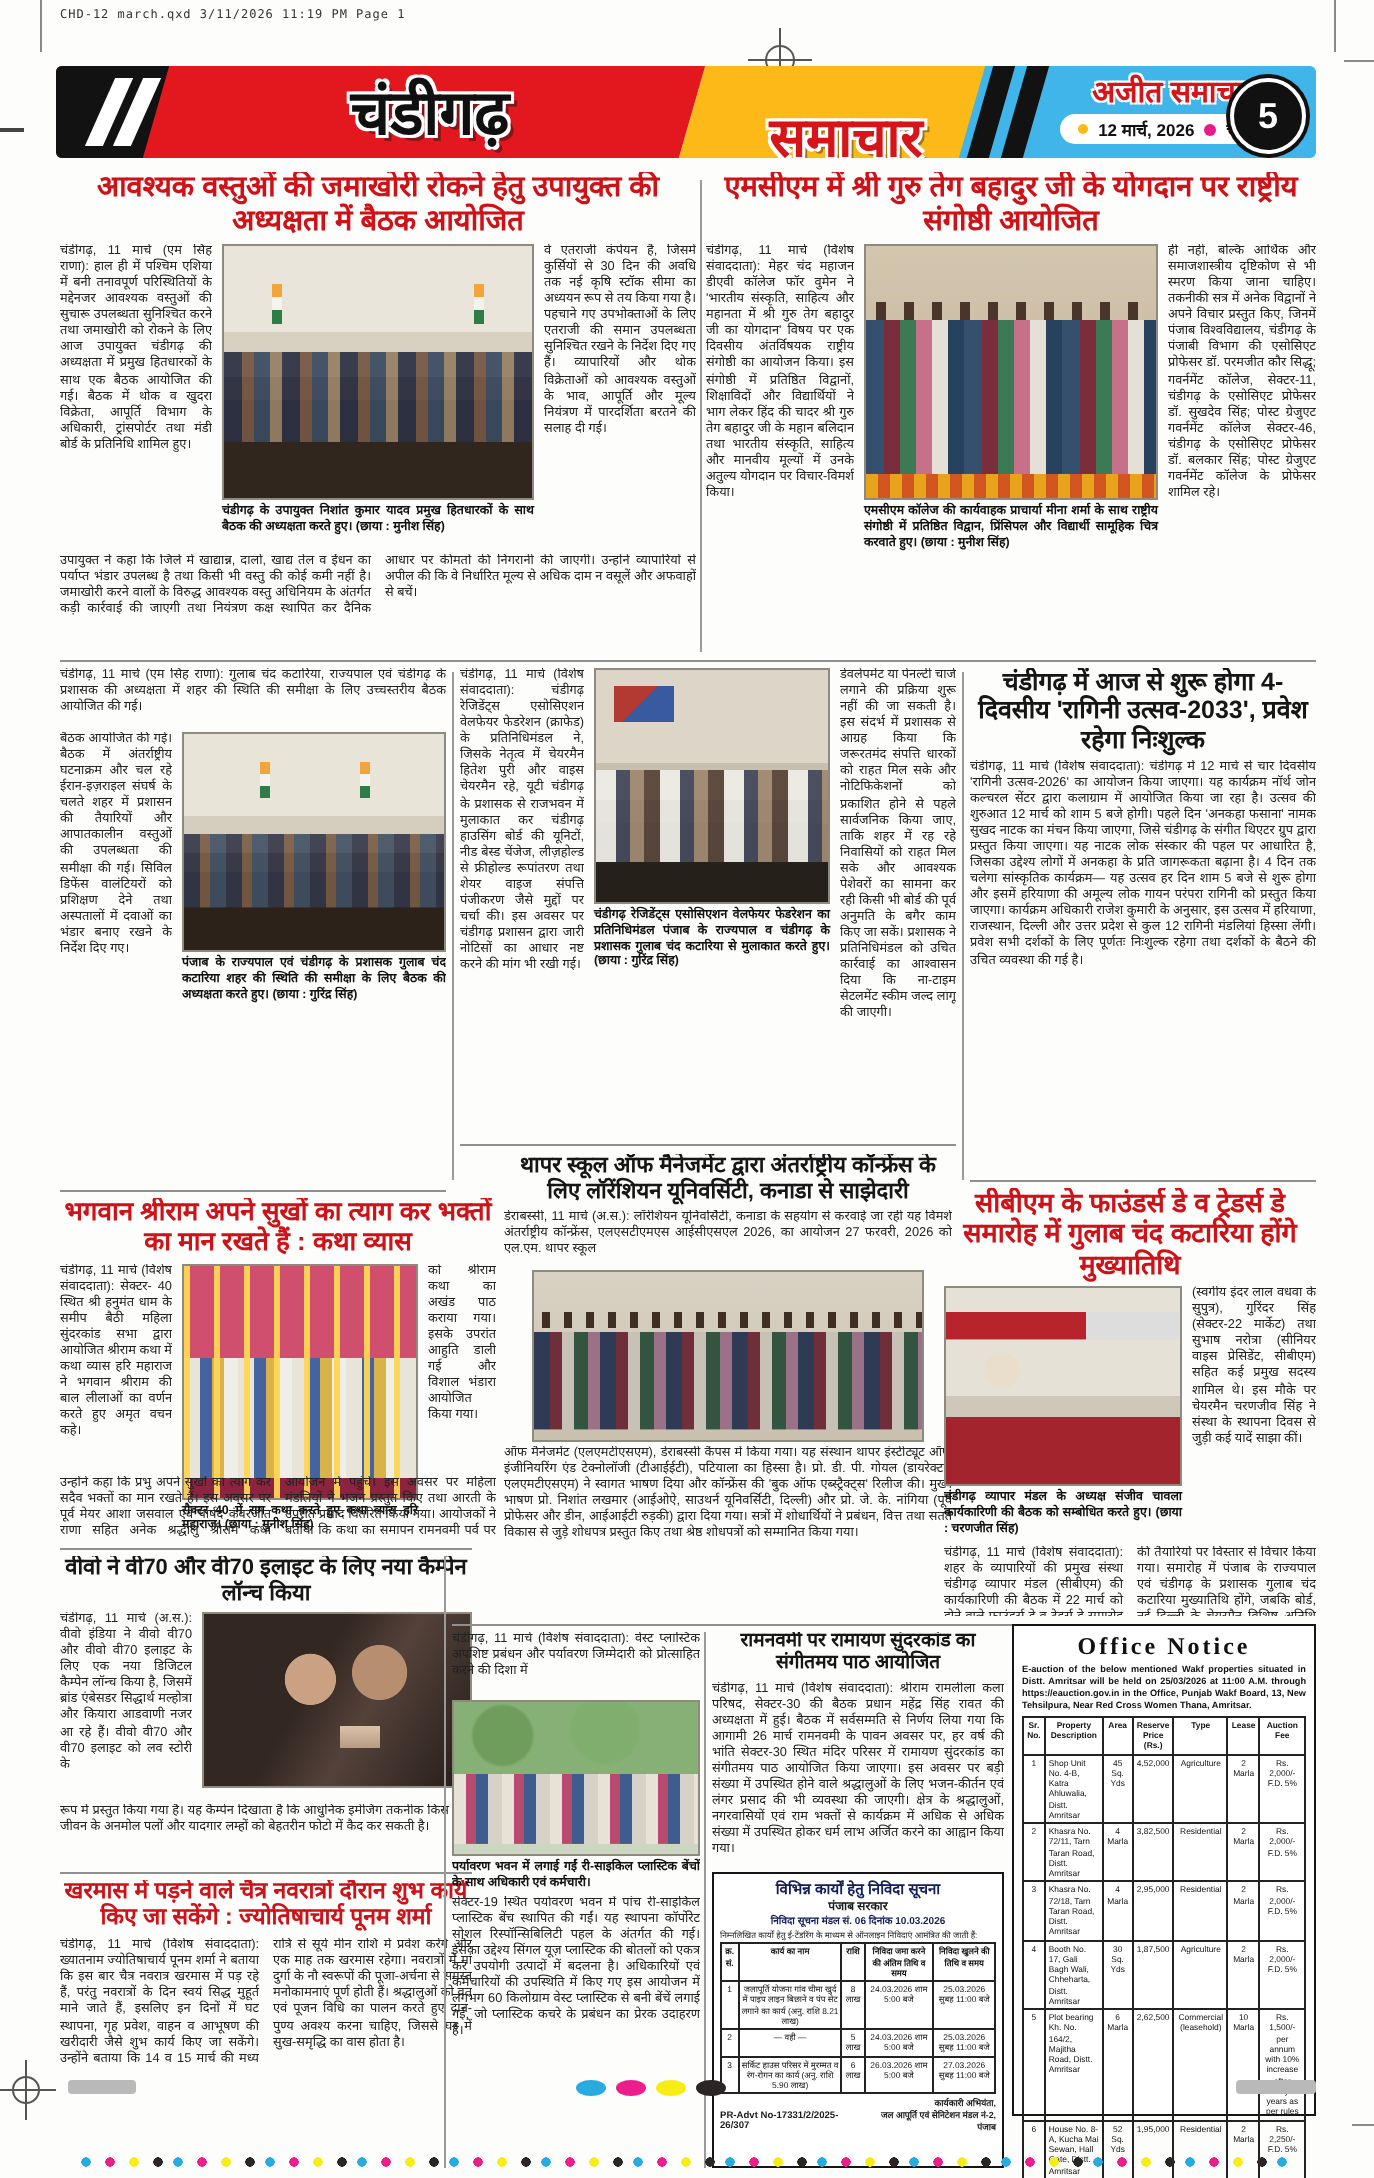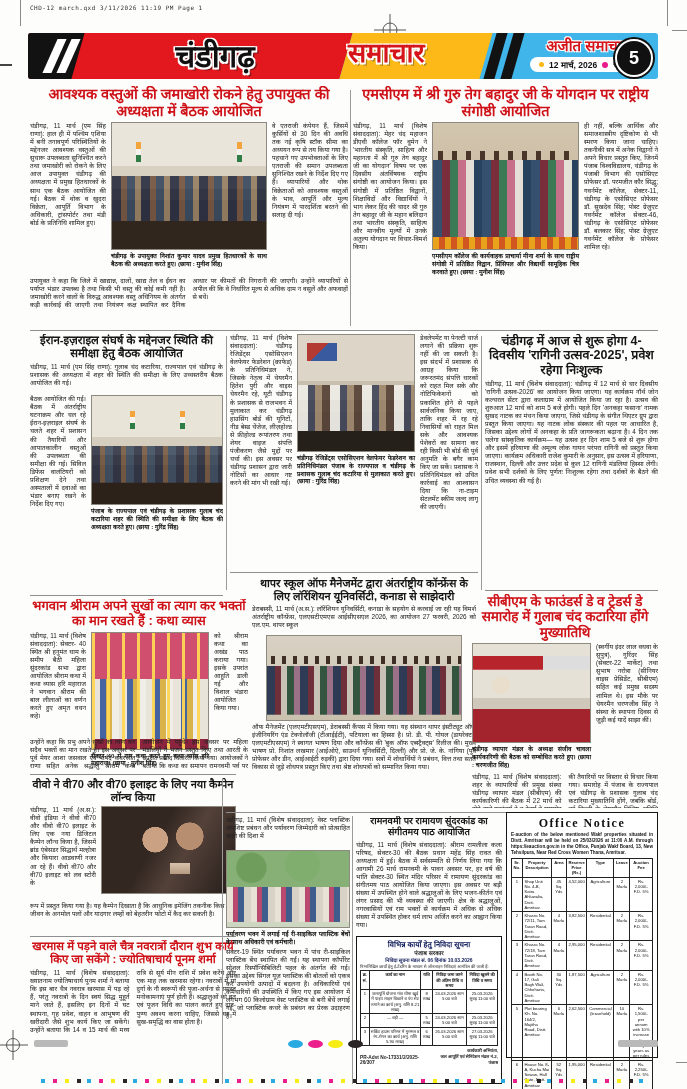--- a/index.html
+++ b/index.html
@@ -9,21 +9,21 @@
   .cropline{position:absolute;background:#8a8a8a;}
   
   .masthead{position:absolute;left:28px;top:33px;width:630px;height:46px;background:#3fb5e9;border-radius:3px;overflow:hidden;}
   .mh-red{position:absolute;left:-12px;top:0;bottom:0;width:330px;background:#e3171e;transform:skewX(-16deg);}
   .mh-yellow{position:absolute;left:318px;top:0;bottom:0;width:140px;background:#fcb917;transform:skewX(-16deg);}
   .mh-blk-left{position:absolute;left:-12px;top:0;bottom:0;width:62px;background:#121212;transform:skewX(-16deg);}
   .wchev{position:absolute;top:6px;bottom:6px;width:9px;background:#fff;transform:skewX(-24deg);}
   .kchev{position:absolute;top:0;bottom:0;width:11px;background:#121212;transform:skewX(-16deg);}
   .mh-title-left{position:absolute;left:62px;top:1px;width:250px;text-align:center;font-size:31px;font-weight:800;color:#101010;
     text-shadow:-1.5px -1.5px 0 #fff,1.5px -1.5px 0 #fff,-1.5px 1.5px 0 #fff,1.5px 1.5px 0 #fff,3px 3px 0 rgba(20,20,20,.45);}
-  .mh-title-right{position:absolute;left:320px;top:0;width:150px;font-size:27px;font-weight:800;color:#d6151b;
+  .mh-title-right{position:absolute;left:320px;top:16px;width:150px;text-align:center;font-size:27px;font-weight:800;color:#d6151b;
     text-shadow:-1.5px -1.5px 0 #fff,1.5px -1.5px 0 #fff,-1.5px 1.5px 0 #fff,1.5px 1.5px 0 #fff,2.5px 2.5px 0 rgba(20,20,20,.4);}
   .mh-brand{position:absolute;left:500px;top:2px;width:118px;text-align:center;font-size:15px;font-weight:800;color:#d6151b;
     text-shadow:-1px -1px 0 #fff,1px -1px 0 #fff,-1px 1px 0 #fff,1px 1px 0 #fff;}
   .mh-pill{position:absolute;left:502px;top:24px;width:114px;height:15px;background:#fff;border-radius:8px;
     display:flex;align-items:center;justify-content:center;gap:5px;font-size:8.5px;font-weight:700;color:#111;}
   .dot{width:6px;height:6px;border-radius:50%;display:inline-block;}
   .mh-circle{position:absolute;right:5px;top:6px;width:34px;height:34px;border-radius:50%;background:#111;border:2px solid #fff;
     box-shadow:0 0 0 2px #111;display:flex;align-items:center;justify-content:center;color:#fff;font-size:18px;font-weight:800;}
   
   .art{position:absolute;overflow:hidden;}
@@ -168,21 +168,20 @@
         <div class="ph ph-group"></div>
         <figcaption class="cap">एमसीएम कॉलेज की कार्यवाहक प्राचार्या मीना शर्मा के साथ राष्ट्रीय संगोष्ठी में प्रतिष्ठित विद्वान, प्रिंसिपल और विद्यार्थी सामूहिक चित्र करवाते हुए। (छाया : मुनीश सिंह)</figcaption>
       </figure>
       <div class="bt" style="height:200px">ही नहीं, बल्कि आर्थिक और समाजशास्त्रीय दृष्टिकोण से भी स्मरण किया जाना चाहिए। तकनीकी सत्र में अनेक विद्वानों ने अपने विचार प्रस्तुत किए, जिनमें पंजाब विश्वविद्यालय, चंडीगढ़ के पंजाबी विभाग की एसोसिएट प्रोफेसर डॉ. परमजीत कौर सिद्धू; गवर्नमेंट कॉलेज, सेक्टर-11, चंडीगढ़ के एसोसिएट प्रोफेसर डॉ. सुखदेव सिंह; पोस्ट ग्रेजुएट गवर्नमेंट कॉलेज सेक्टर-46, चंडीगढ़ के एसोसिएट प्रोफेसर डॉ. बलकार सिंह; पोस्ट ग्रेजुएट गवर्नमेंट कॉलेज के प्रोफेसर शामिल रहे।</div>
     </div>
   </section>
 
   <div class="hrule" style="left:30px;top:330px;width:628px"></div>
 
   <section class="art" style="left:30px;top:334px;width:193px;height:258px">
-    <h2 class="hl blk" style="font-size:11.5px">ईरान-इज़राइल संघर्ष के मद्देनजर स्थिति की समीक्षा हेतु बैठक आयोजित</h2>
     <div class="bt" style="height:30px">चंडीगढ़, 11 मार्च (एम सिंह राणा): गुलाब चंद कटारिया, राज्यपाल एवं चंडीगढ़ के प्रशासक की अध्यक्षता में शहर की स्थिति की समीक्षा के लिए उच्चस्तरीय बैठक आयोजित की गई।</div>
     <div class="grid3" style="grid-template-columns:56px 1fr;margin-top:2px">
       <div class="bt" style="height:160px">बैठक आयोजित की गई। बैठक में अंतर्राष्ट्रीय घटनाक्रम और चल रहे ईरान-इज़राइल संघर्ष के चलते शहर में प्रशासन की तैयारियों और आपातकालीन वस्तुओं की उपलब्धता की समीक्षा की गई। सिविल डिफेंस वालंटियरों को प्रशिक्षण देने तथा अस्पतालों में दवाओं का भंडार बनाए रखने के निर्देश दिए गए।</div>
       <figure>
         <div class="ph ph-iran"></div>
         <figcaption class="cap">पंजाब के राज्यपाल एवं चंडीगढ़ के प्रशासक गुलाब चंद कटारिया शहर की स्थिति की समीक्षा के लिए बैठक की अध्यक्षता करते हुए। (छाया : गुरिंद्र सिंह)</figcaption>
       </figure>
     </div>
   </section>
 
@@ -195,21 +194,21 @@
         <div class="ph ph-crafed"></div>
         <figcaption class="cap">चंडीगढ़ रेजिडेंट्स एसोसिएशन वेलफेयर फेडरेशन का प्रतिनिधिमंडल पंजाब के राज्यपाल व चंडीगढ़ के प्रशासक गुलाब चंद कटारिया से मुलाकात करते हुए। (छाया : गुरिंद्र सिंह)</figcaption>
       </figure>
       <div class="bt" style="height:196px">डेवलेपमेंट या पेनल्टी चार्ज लगाने की प्रक्रिया शुरू नहीं की जा सकती है। इस संदर्भ में प्रशासक से आग्रह किया कि जरूरतमंद संपत्ति धारकों को राहत मिल सके और नोटिफिकेशनों को प्रकाशित होने से पहले सार्वजनिक किया जाए, ताकि शहर में रह रहे निवासियों को राहत मिल सके और आवश्यक पेशेवरों का सामना कर रही किसी भी बोर्ड की पूर्व अनुमति के बगैर काम किए जा सकें। प्रशासक ने प्रतिनिधिमंडल को उचित कार्रवाई का आश्वासन दिया कि ना-टाइम सेटलमेंट स्कीम जल्द लागू की जाएगी।</div>
     </div>
   </section>
 
   <div class="vrule" style="left:481px;top:336px;height:254px"></div>
 
   <section class="art" style="left:485px;top:334px;width:173px;height:258px">
-    <h2 class="hl blk" style="font-size:12.5px">चंडीगढ़ में आज से शुरू होगा 4-दिवसीय 'रागिनी उत्सव-2025', प्रवेश रहेगा निःशुल्क</h2>
+    <h2 class="hl blk" style="font-size:12.5px">चंडीगढ़ में आज से शुरू होगा 4-दिवसीय 'रागिनी उत्सव-2033', प्रवेश रहेगा निःशुल्क</h2>
     <div class="bt" style="height:218px">चंडीगढ़, 11 मार्च (विशेष संवाददाता): चंडीगढ़ में 12 मार्च से चार दिवसीय 'रागिनी उत्सव-2026' का आयोजन किया जाएगा। यह कार्यक्रम नॉर्थ जोन कल्चरल सेंटर द्वारा कलाग्राम में आयोजित किया जा रहा है। उत्सव की शुरुआत 12 मार्च को शाम 5 बजे होगी। पहले दिन 'अनकहा फसाना' नामक सुखद नाटक का मंचन किया जाएगा, जिसे चंडीगढ़ के संगीत थिएटर ग्रुप द्वारा प्रस्तुत किया जाएगा। यह नाटक लोक संस्कार की पहल पर आधारित है, जिसका उद्देश्य लोगों में अनकहा के प्रति जागरूकता बढ़ाना है। 4 दिन तक चलेगा सांस्कृतिक कार्यक्रम— यह उत्सव हर दिन शाम 5 बजे से शुरू होगा और इसमें हरियाणा की अमूल्य लोक गायन परंपरा रागिनी को प्रस्तुत किया जाएगा। कार्यक्रम अधिकारी राजेश कुमारी के अनुसार, इस उत्सव में हरियाणा, राजस्थान, दिल्ली और उत्तर प्रदेश से कुल 12 रागिनी मंडलियां हिस्सा लेंगी। प्रवेश सभी दर्शकों के लिए पूर्णतः निःशुल्क रहेगा तथा दर्शकों के बैठने की उचित व्यवस्था की गई है।</div>
   </section>
 
   <div class="hrule" style="left:30px;top:595px;width:193px"></div>
   <section class="art" style="left:30px;top:599px;width:218px;height:172px">
     <h1 class="hl red" style="font-size:13px">भगवान श्रीराम अपने सुखों का त्याग कर भक्तों का मान रखते हैं : कथा व्यास</h1>
     <div class="grid3" style="grid-template-columns:56px 1fr 34px">
       <div class="bt" style="height:140px">चंडीगढ़, 11 मार्च (विशेष संवाददाता): सेक्टर- 40 स्थित श्री हनुमंत धाम के समीप बैठी महिला सुंदरकांड सभा द्वारा आयोजित श्रीराम कथा में कथा व्यास हरि महाराज ने भगवान श्रीराम की बाल लीलाओं का वर्णन करते हुए अमृत वचन कहे।</div>
       <figure>
         <div class="ph ph-ram"></div>

